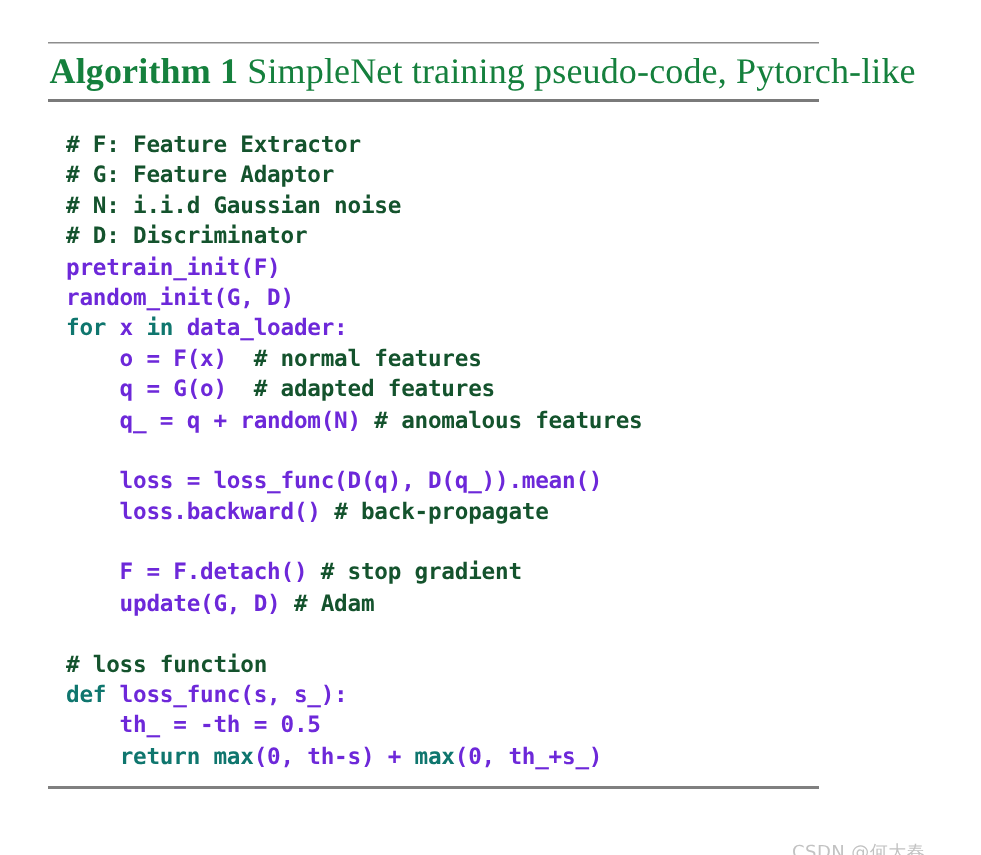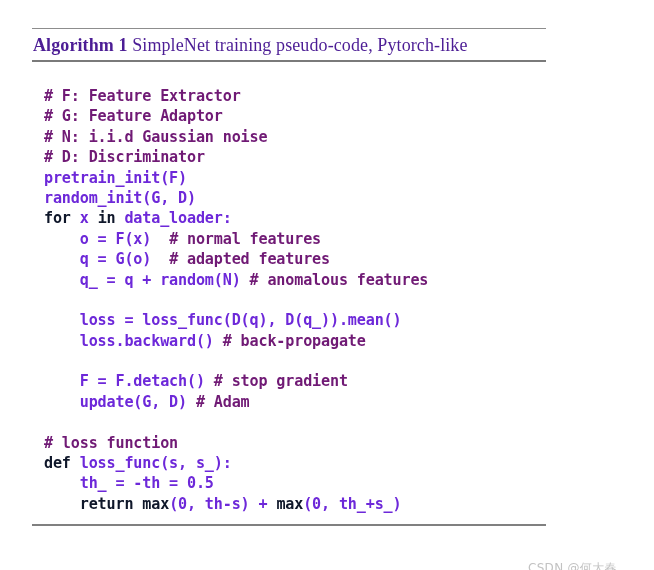--- a/index.html
+++ b/index.html
@@ -36,22 +36,22 @@
     position: absolute;
     left: 32px;
     top: 524px;
     width: 514px;
     height: 0;
     border-top: 2px solid #808080;
   }
 
   .algo-title {
     font-family: "Liberation Serif", "DejaVu Serif", serif;
-    font-size: 18px;
-    color: #4c1d95;
+    font-size: 24px;
+    color: #15803d;
     line-height: 1.0;
     padding: 7px 0 6px 1px;
     white-space: nowrap;
     letter-spacing: 0.1px;
   }
   .algo-title .algo-label {
     font-weight: bold;
   }
   .algo-title .algo-caption {
     font-weight: normal;
@@ -71,22 +71,22 @@
     letter-spacing: -0.15px;
   }
   .code-line {
     height: 20.4px;
     white-space: pre;
   }
   .code-line.blank {
     height: 20.4px;
   }
 
-  .tok-comment { color: #701a75; }
-  .tok-keyword { color: #0f172a; }
+  .tok-comment { color: #14532d; }
+  .tok-keyword { color: #0f766e; }
   .tok-plain   { color: #6d28d9; }
 
   .watermark {
     position: absolute;
     left: 528px;
     top: 560px;
     font-family: "DejaVu Sans", "Liberation Sans", sans-serif;
     font-size: 12px;
     color: #c2c2c2;
     white-space: nowrap;

